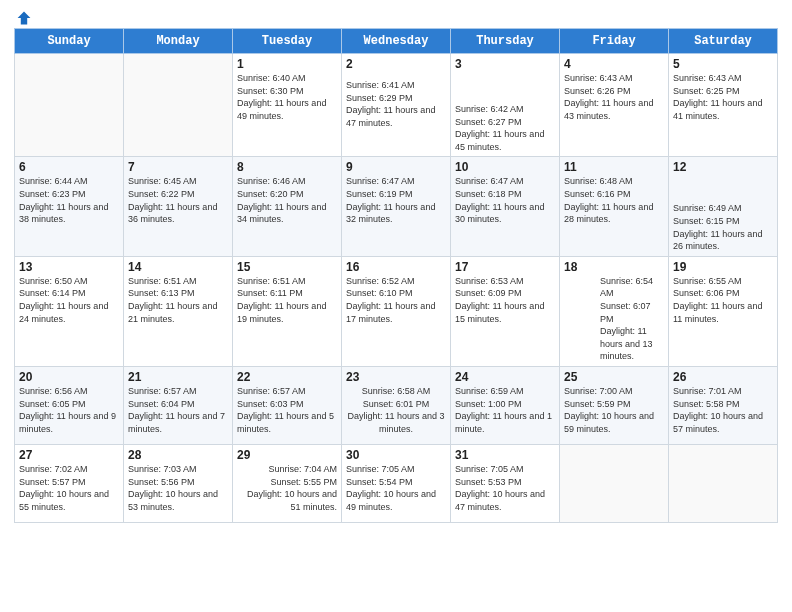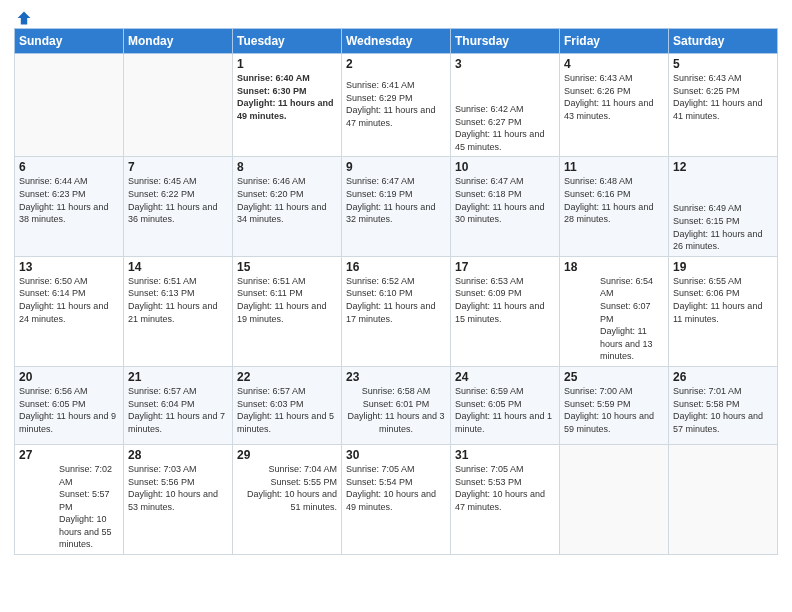--- a/index.html
+++ b/index.html
@@ -62,21 +62,22 @@
       border-collapse: collapse;
       table-layout: fixed;
     }
     .calendar thead th {
       background: #2e7dd1;
       color: #fff;
       font-size: 12px;
       font-weight: bold;
       padding: 5px 4px;
       border: 1px solid #aac8e8;
-      text-align: left;
+      text-align: center;
+      font-family: Liberation Mono, monospace;
     }
     .calendar tbody td {
       border: 1px solid #d0d8e0;
       vertical-align: top;
       padding: 3px 4px;
       font-size: 9.5px;
       color: #222;
       height: 78px;
       background: #fff;
     }
@@ -130,21 +131,21 @@
           <th>Friday</th>
           <th>Saturday</th>
         </tr>
     </thead>
     <tbody id="calendar-body">
     <tr>
           <td class="empty-cell"></td>
           <td class="empty-cell"></td>
           <td>
             <span class="day-number">1</span>
-            <div class="day-info" style="white-space: pre-line; font-weight: bold;">Sunrise: 6:40 AM
+            <div class="day-info" style="white-space: pre-line;">Sunrise: 6:40 AM
 Sunset: 6:30 PM
 Daylight: 11 hours and 49 minutes.</div>
           </td>
           <td>
             <span class="day-number">2</span>
             <div class="day-info" style="white-space: pre-line; margin-top: 8px;">Sunrise: 6:41 AM
 Sunset: 6:29 PM
 Daylight: 11 hours and 47 minutes.</div>
           </td>
           <td>
@@ -275,40 +276,40 @@
           </td>
           <td>
             <span class="day-number">23</span>
             <div class="day-info" style="white-space: pre-line; text-align: center;">Sunrise: 6:58 AM
 Sunset: 6:01 PM
 Daylight: 11 hours and 3 minutes.</div>
           </td>
           <td>
             <span class="day-number">24</span>
             <div class="day-info" style="white-space: pre-line;">Sunrise: 6:59 AM
-Sunset: 6:05 PM
+Sunset: 1:00 PM
 Daylight: 11 hours and 1 minute.</div>
           </td>
           <td>
             <span class="day-number">25</span>
             <div class="day-info" style="white-space: pre-line;">Sunrise: 7:00 AM
 Sunset: 5:59 PM
 Daylight: 10 hours and 59 minutes.</div>
           </td>
           <td>
             <span class="day-number">26</span>
             <div class="day-info" style="white-space: pre-line;">Sunrise: 7:01 AM
 Sunset: 5:58 PM
 Daylight: 10 hours and 57 minutes.</div>
           </td>
         </tr>
         <tr>
           <td>
             <span class="day-number">27</span>
-            <div class="day-info" style="white-space: pre-line; margin-left: 40px;">Sunrise: 7:02 AM
+            <div class="day-info" style="white-space: pre-line;">Sunrise: 7:02 AM
 Sunset: 5:57 PM
 Daylight: 10 hours and 55 minutes.</div>
           </td>
           <td>
             <span class="day-number">28</span>
             <div class="day-info" style="white-space: pre-line;">Sunrise: 7:03 AM
 Sunset: 5:56 PM
 Daylight: 10 hours and 53 minutes.</div>
           </td>
           <td>

